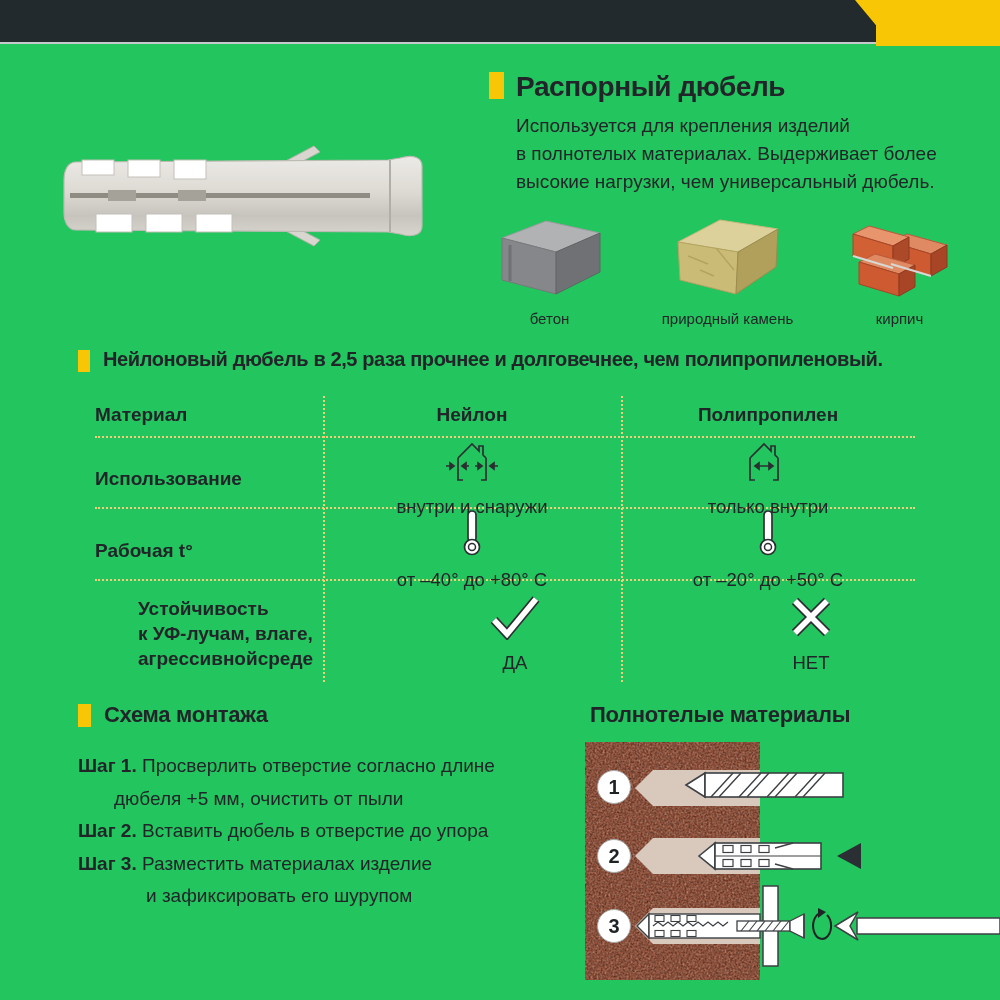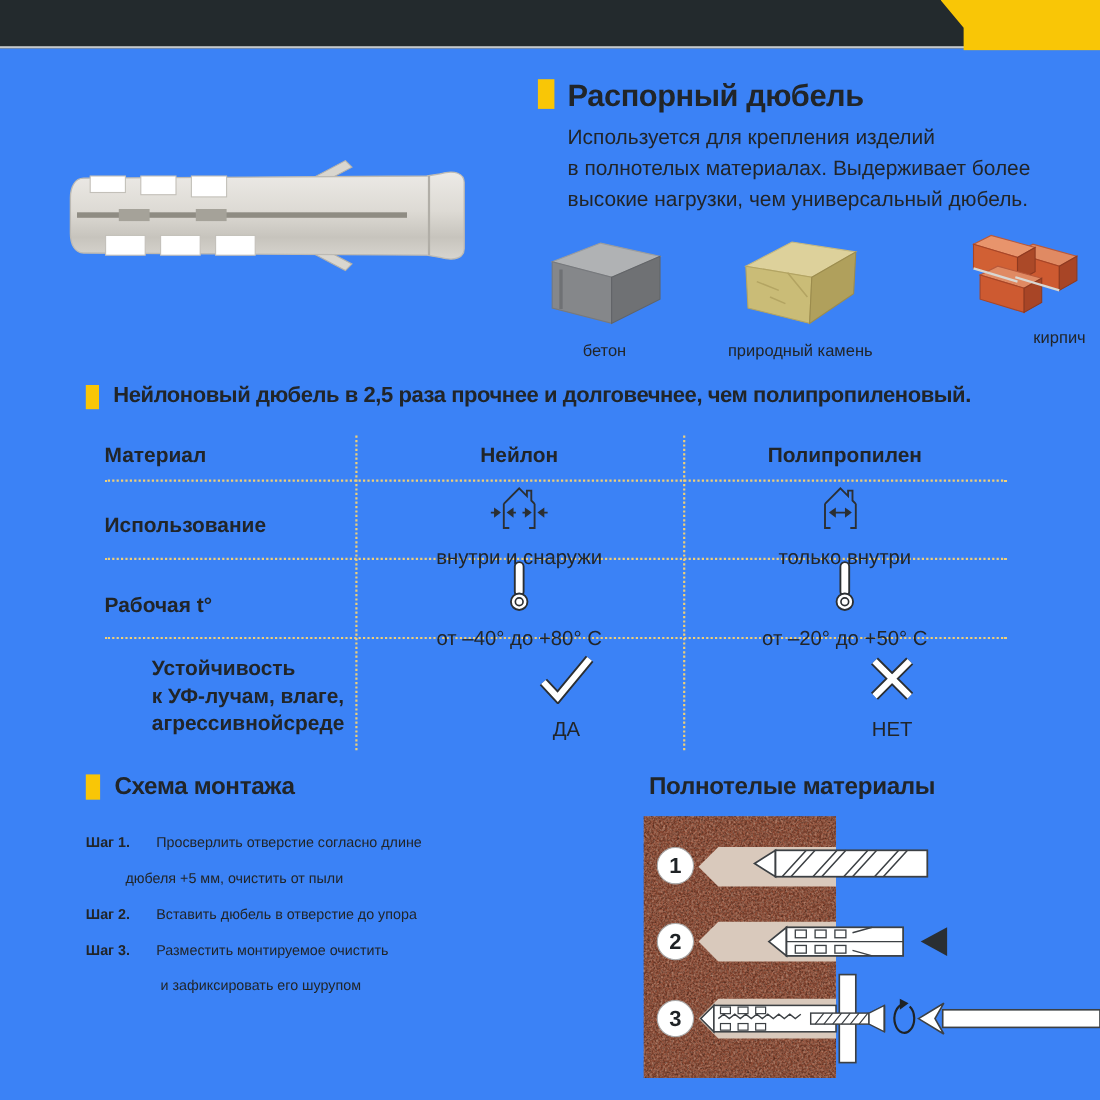--- a/index.html
+++ b/index.html
@@ -1,17 +1,17 @@
 <!DOCTYPE html>
 <html><head>
 <meta charset="utf-8">
 <style>
   * { margin:0; padding:0; box-sizing:border-box; }
   body { background:#fff; font-family:"Liberation Sans", sans-serif; color:#212529; }
-  .page { position:relative; width:1000px; height:1000px; background:#3b82f6; overflow:hidden; }
+  .page { position:relative; width:1000px; height:1000px; background:#22c55e; overflow:hidden; }
 
   
   .topbar { position:absolute; left:0; top:0; width:1000px; height:44px; background:#232a2d; border-bottom:2px solid #c6cacc; }
   .topbar-accent { position:absolute; right:0; top:0; width:145px; height:46px; background:#f9c606;
     clip-path:polygon(0 0, 100% 0, 100% 100%, 14.5% 100%, 14.5% 55%); }
 
   
   .title-block { position:absolute; left:489px; top:72px; display:flex; gap:12px; align-items:flex-start; }
   .bullet { width:15px; height:27px; background:#f9c606; flex:0 0 auto; }
   .h1 { font-size:28px; font-weight:bold; letter-spacing:-0.4px; line-height:30px; }
@@ -38,21 +38,21 @@
   .th.c, .cell.c { text-align:center; }
   .rowlabel { font-size:19px; font-weight:bold; line-height:25px; }
   .valcell { display:flex; align-items:center; justify-content:center; gap:12px;flex-direction:column; }
   .valtext { font-size:18.5px; }
   .icon svg { display:block; }
 
   
   .montage-title { position:absolute; left:78px; top:702px; display:flex; gap:13px; align-items:flex-start; }
   .montage-title .bullet { width:13px; height:23px; margin-top:2px; }
   .h2 { font-size:22px; font-weight:bold; letter-spacing:-0.3px; }
-  .steps { position:absolute; left:78px; top:750px; font-size:13px; line-height:32.5px; }
+  .steps { position:absolute; left:78px; top:750px; font-size:19px; line-height:32.5px; }
   .step-line { display:flex; }
   .step-label { font-weight:bold; width:64px; flex:0 0 auto; }
   .step-cont { margin-left:36px; }
 
   
   .diagram-title { position:absolute; left:590px; top:702px; }
   .diagram-svg { position:absolute; left:585px; top:738px; }
 
   .photo-svg { position:absolute; left:48px; top:116px; }
 </style>
@@ -117,21 +117,21 @@
   <div class="material" style="left:640px; top:212px;">
     <svg width="115" height="88" viewBox="0 0 115 88">
       <polygon points="8,30 50,8 108,17 68,40" fill="#ddd19b" stroke="#c6b87e" stroke-width="1"></polygon>
       <polygon points="8,30 68,40 66,82 10,68" fill="#cabc77" stroke="#b3a462" stroke-width="1"></polygon>
       <polygon points="68,40 108,17 106,55 66,82" fill="#b0a05c" stroke="#9c8c4d" stroke-width="1"></polygon>
       <path d="M18,44 l20,8 m8,-16 l18,22 M30,58 l14,6" stroke="#b3a462" stroke-width="1.4" fill="none"></path>
     </svg>
     <span class="mlabel">природный камень</span>
   </div>
 
-  <div class="material" style="left:812px; top:200px;text-align:right;">
+  <div class="material" style="left:812px; top:212px;">
     <svg width="110" height="88" viewBox="0 0 110 88">
 
       <polygon points="46,30 62,22 102,33 86,42" fill="#e08a63" stroke="#b9593a" stroke-width="1"></polygon>
       <polygon points="46,30 86,42 86,64 46,52" fill="#cd5a31" stroke="#a84526" stroke-width="1"></polygon>
       <polygon points="86,42 102,33 102,55 86,64" fill="#a84526" stroke="#8e3a20" stroke-width="1"></polygon>
 
       <polygon points="8,22 24,14 64,25 48,34" fill="#e8946c" stroke="#b9593a" stroke-width="1"></polygon>
       <polygon points="8,22 48,34 48,56 8,44" fill="#d16034" stroke="#a84526" stroke-width="1"></polygon>
       <polygon points="48,34 64,25 64,47 48,56" fill="#ab4928" stroke="#8e3a20" stroke-width="1"></polygon>
 
@@ -245,21 +245,21 @@
       <span class="step-label">Шаг 1.</span>
       <span>Просверлить отверстие согласно длине</span>
     </div>
     <div class="step-cont">дюбеля +5 мм, очистить от пыли</div>
     <div class="step-line">
       <span class="step-label">Шаг 2.</span>
       <span>Вставить дюбель в отверстие до упора</span>
     </div>
     <div class="step-line">
       <span class="step-label">Шаг 3.</span>
-      <span>Разместить монтируемое очистить</span>
+      <span>Разместить материалах изделие</span>
     </div>
     <div class="step-cont" style="margin-left:68px;">и зафиксировать его шурупом</div>
   </div>
 
   <div class="diagram-title h2">Полнотелые материалы</div>
 
   <svg class="diagram-svg" width="420" height="250" viewBox="0 0 420 250">
     <defs>
       <filter id="nDark" x="0" y="0" width="100%" height="100%">
         <feTurbulence type="fractalNoise" baseFrequency="0.55" numOctaves="3" seed="7"></feTurbulence>

